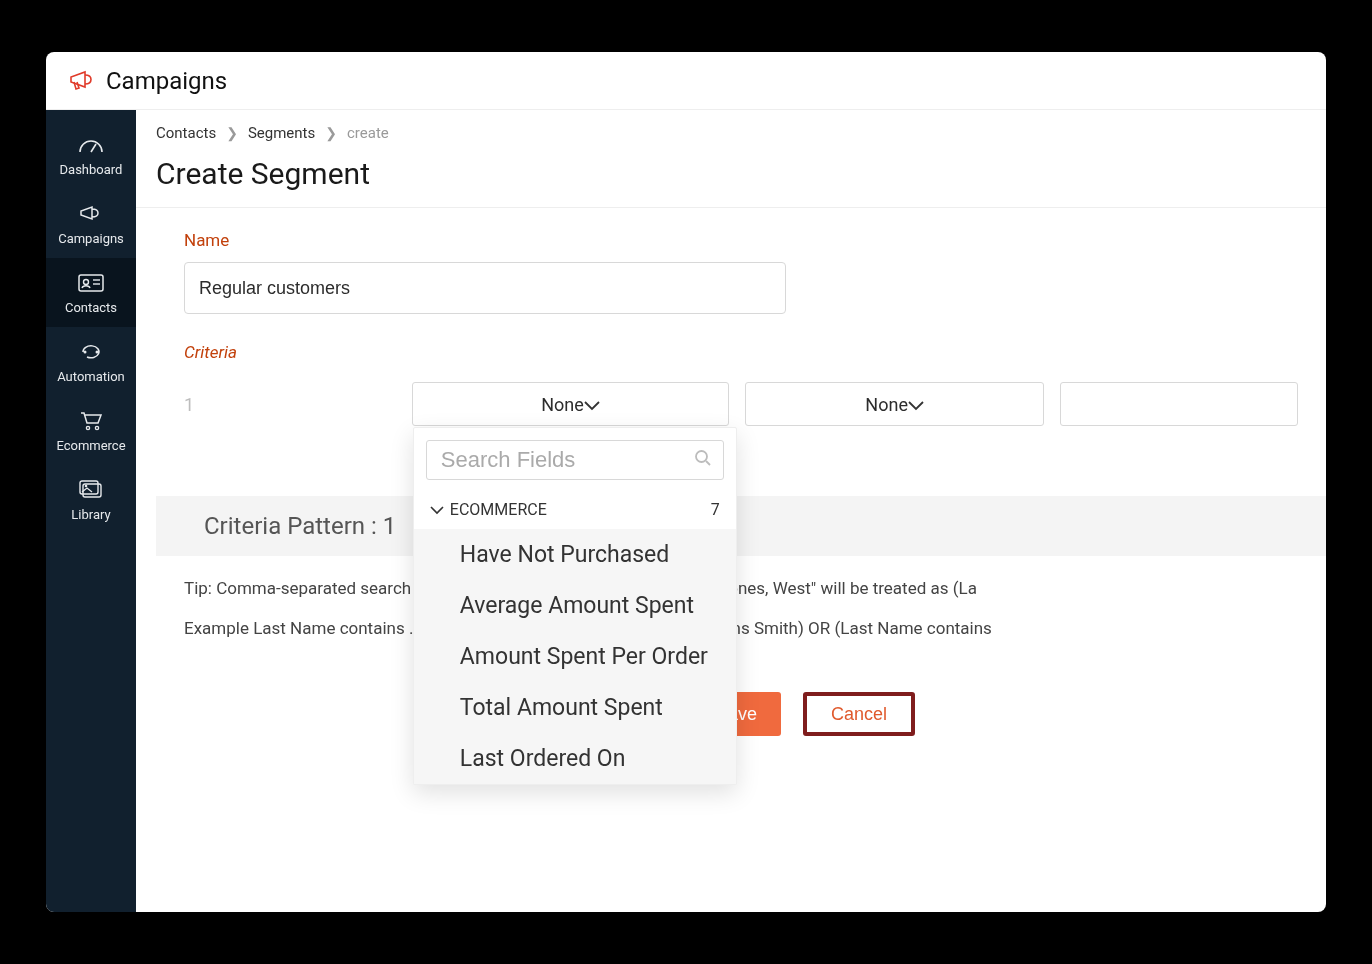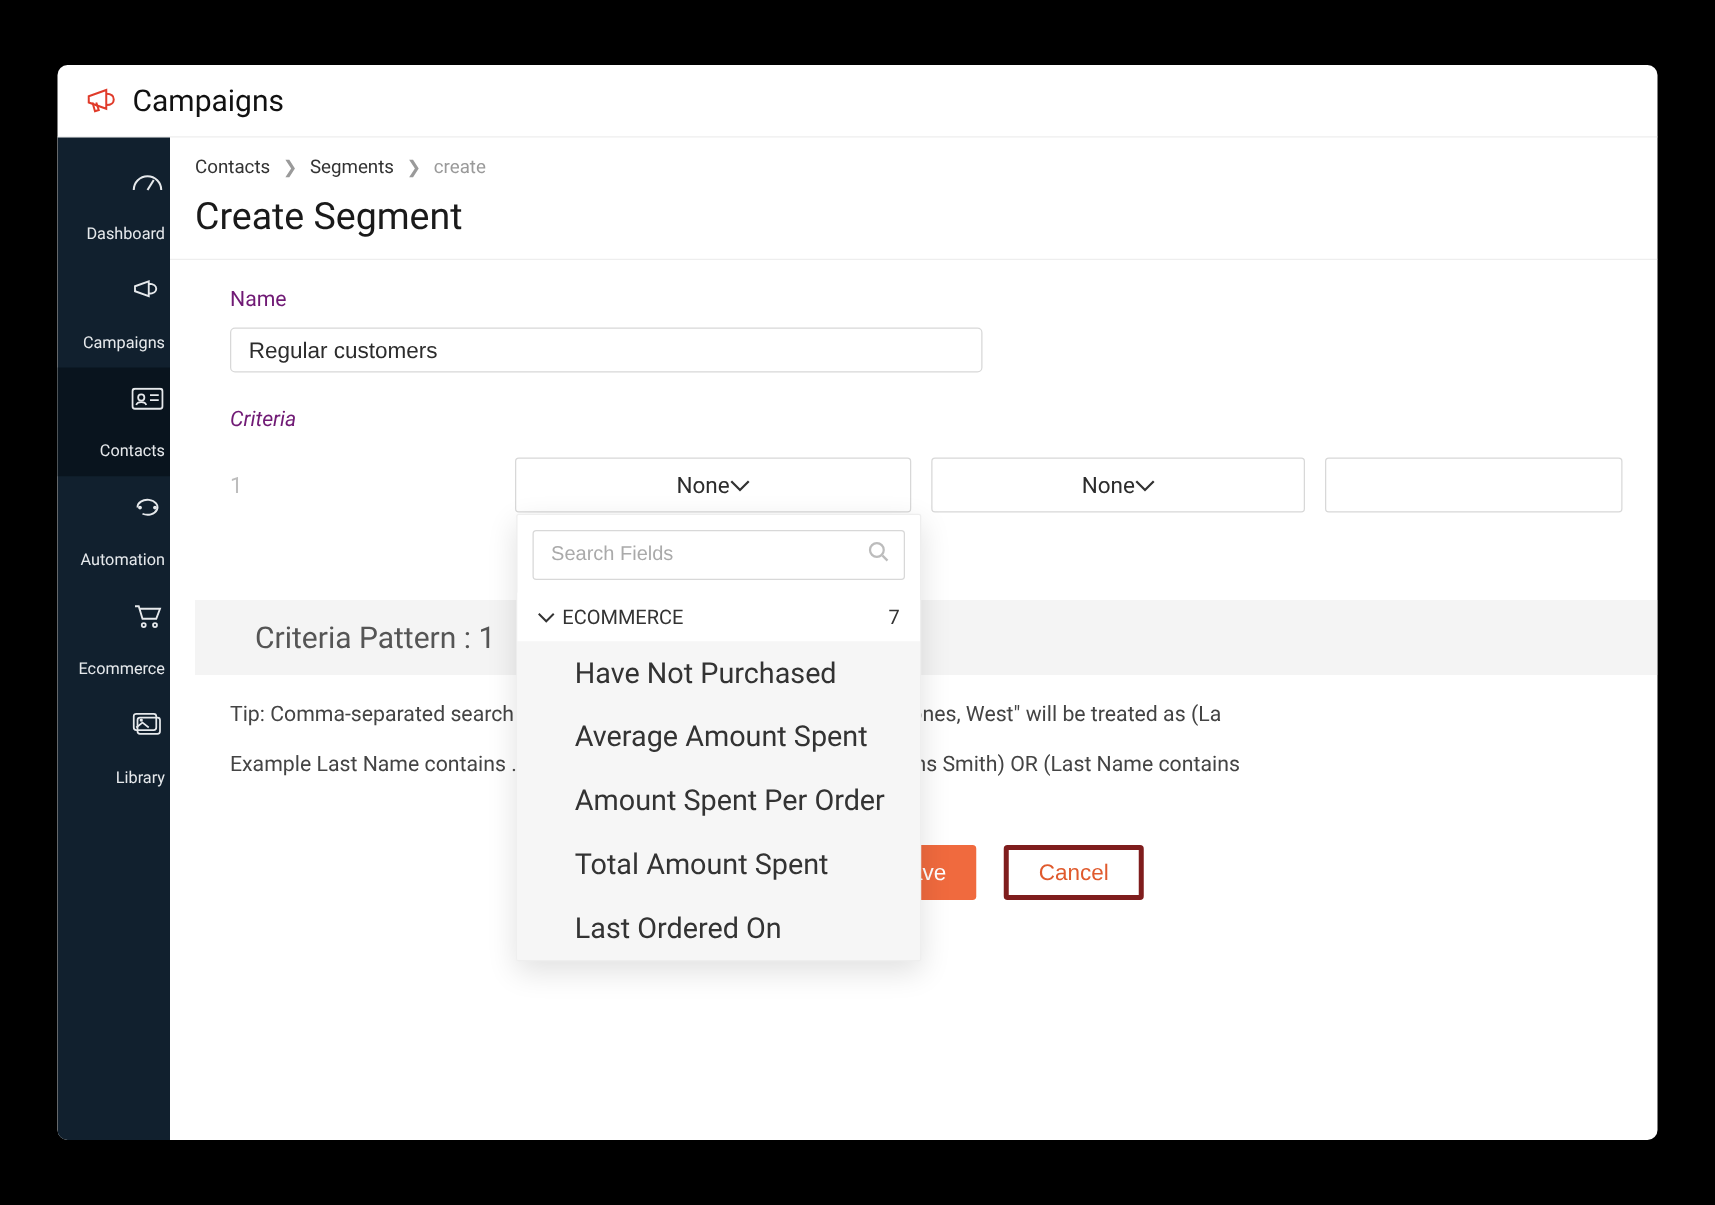--- a/index.html
+++ b/index.html
@@ -47,23 +47,23 @@
     .sidebar {
       width: 90px;
       background: #11202e;
       display: flex;
       flex-direction: column;
       padding-top: 10px;
     }
     .side-item {
       display: flex;
       flex-direction: column;
-      align-items: flex-end;
+      align-items: center;
       justify-content: center;
-      gap: 24px;
+      gap: 6px;
       padding: 14px 4px 12px;
       color: #e6e9ec;
       cursor: pointer;
       font-size: 13px;
     }
     .side-item .icon { width: 28px; height: 22px; display:flex; align-items:center; justify-content:center; }
     .side-item.active {
       background: #09141e;
     }
     
@@ -88,26 +88,26 @@
       color: #1a1a1a;
       padding: 6px 20px 16px;
       border-bottom: 1px solid #eee;
     }
     .form-area {
       padding: 22px 28px 0 48px;
       position: relative;
     }
     .fld-label {
       font-size: 17px;
-      color: #701a75;
+      color: #c2410c;
       margin-bottom: 12px;
     }
     .text-input {
       width: 602px;
-      height: 36px;
+      height: 52px;
       border: 1px solid #d8d8d8;
       border-radius: 4px;
       padding: 0 14px;
       font-size: 18px;
       color: #2c2c2c;
       outline: none;
     }
     .criteria-label { margin-top: 28px; font-style: italic; }
     .criteria-row {
       display: flex;
@@ -159,21 +159,21 @@
     .search-wrap {
       margin: 0 12px 10px;
       position: relative;
     }
     .search-input {
       width: 100%;
       height: 40px;
       border: 1px solid #d8d8d8;
       border-radius: 3px;
       padding: 0 40px 0 14px;
-      font-size: 16px;
+      font-size: 22px;
       color: #333;
       outline: none;
     }
     .search-input::placeholder { color: #aaa; }
     .search-ic {
       position: absolute; right: 12px; top: 50%; transform: translateY(-50%);
       color: #bcbcbc;
     }
     .dd-group-header {
       display: flex;

